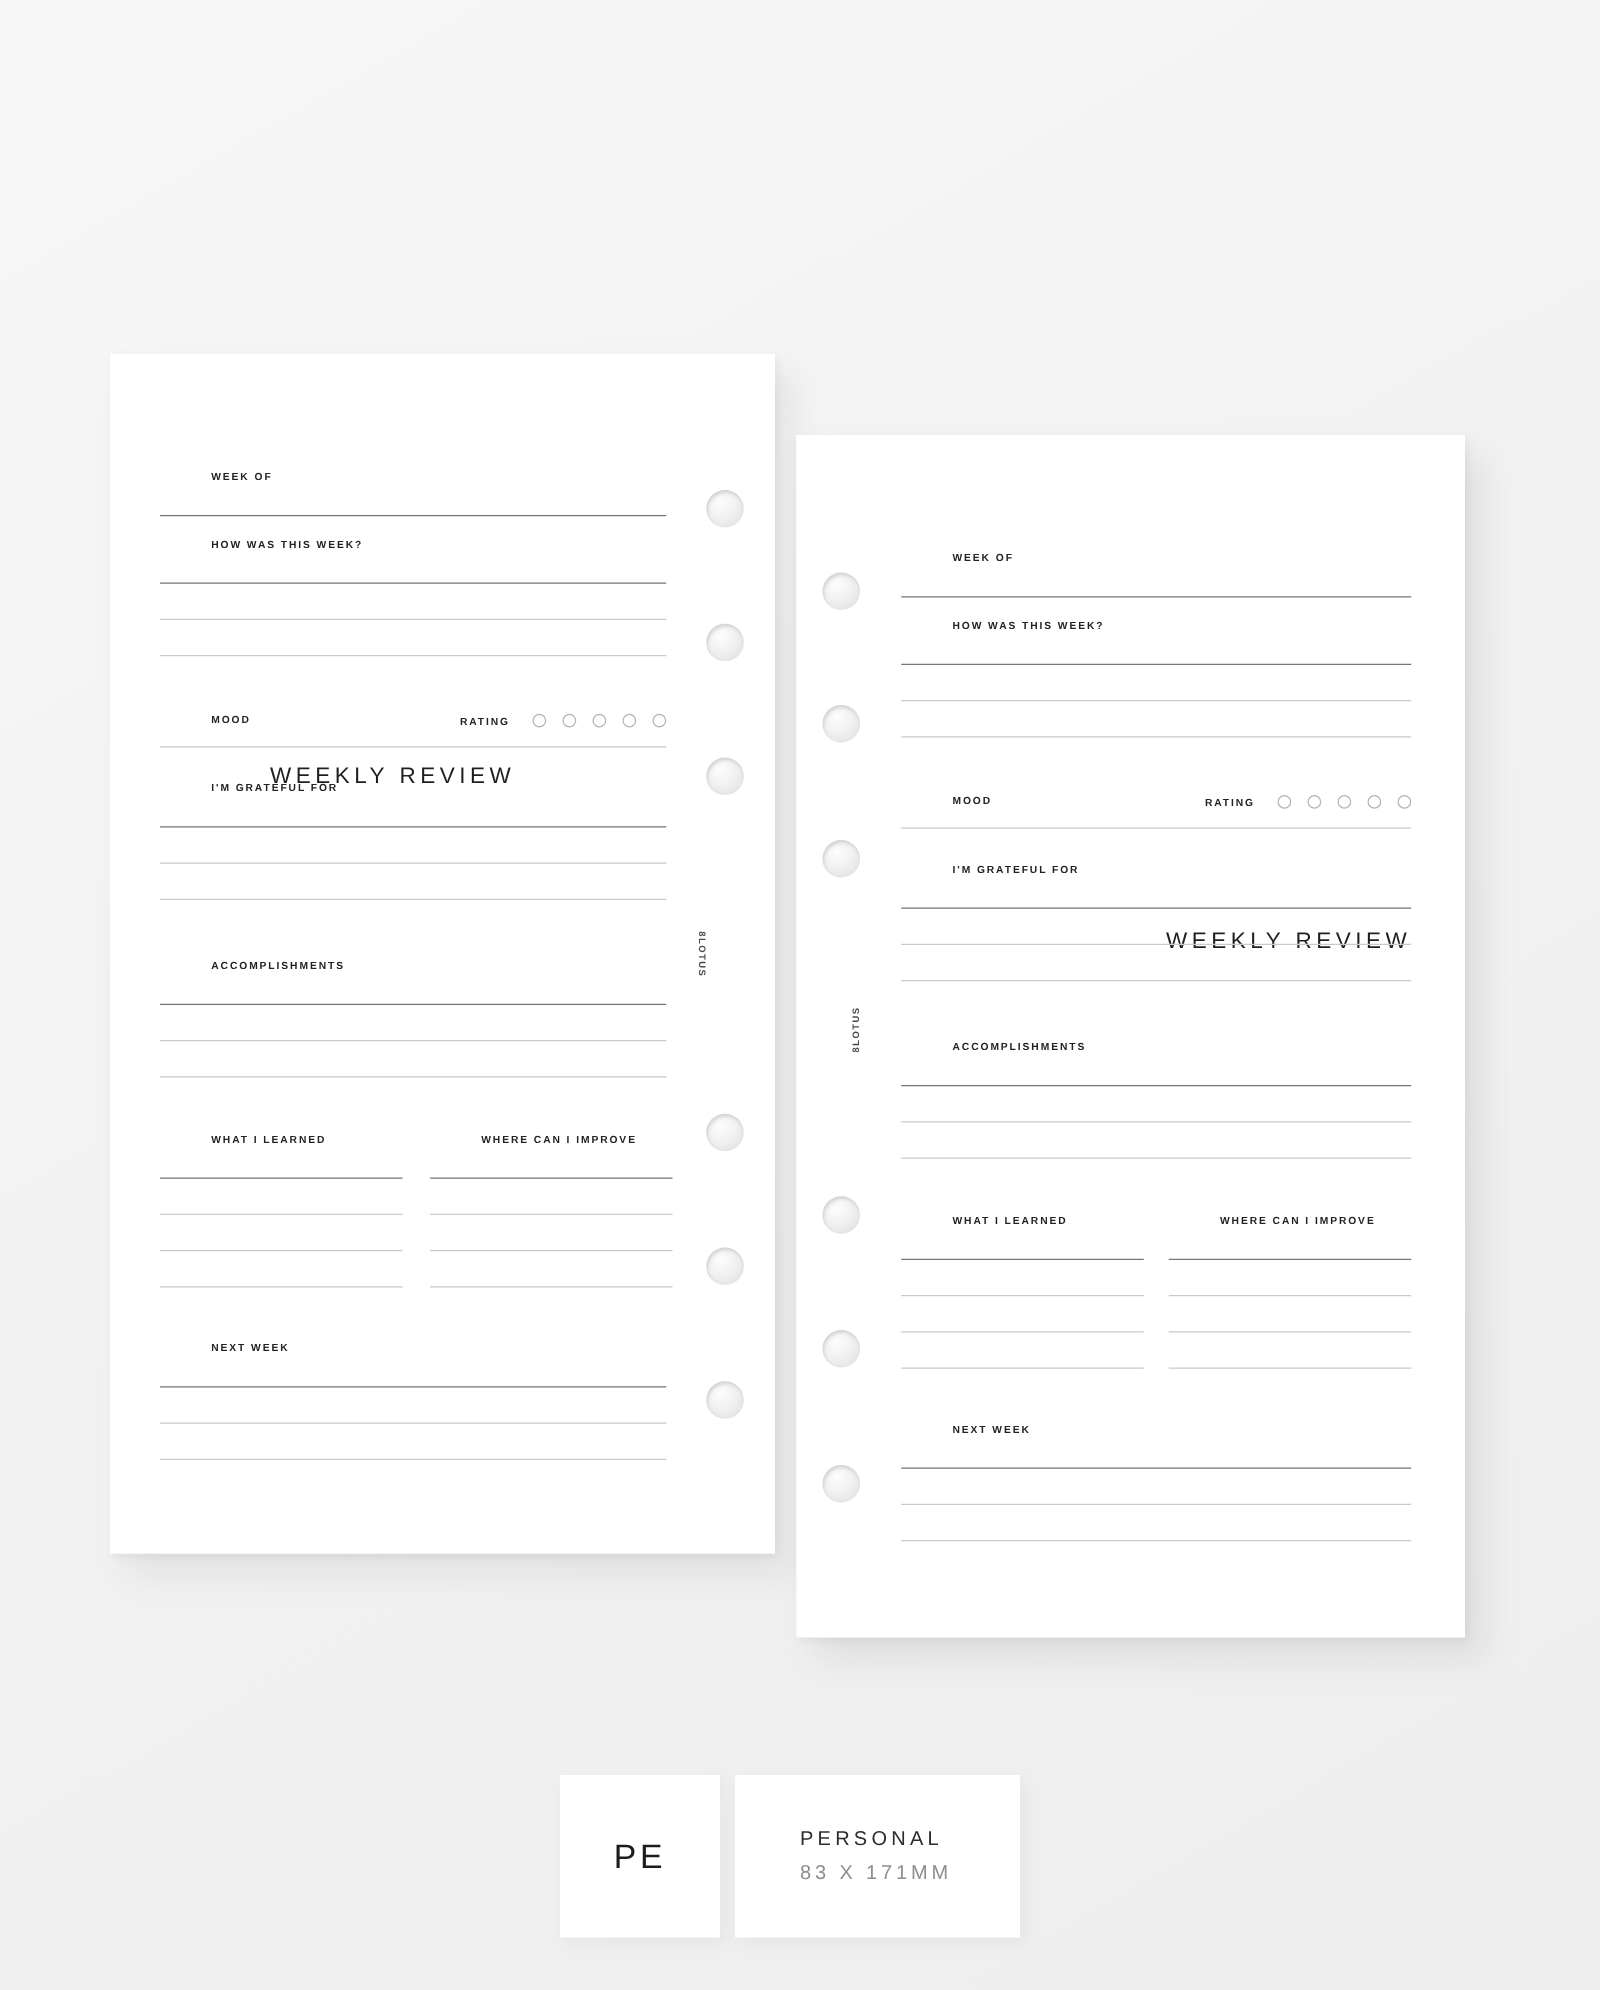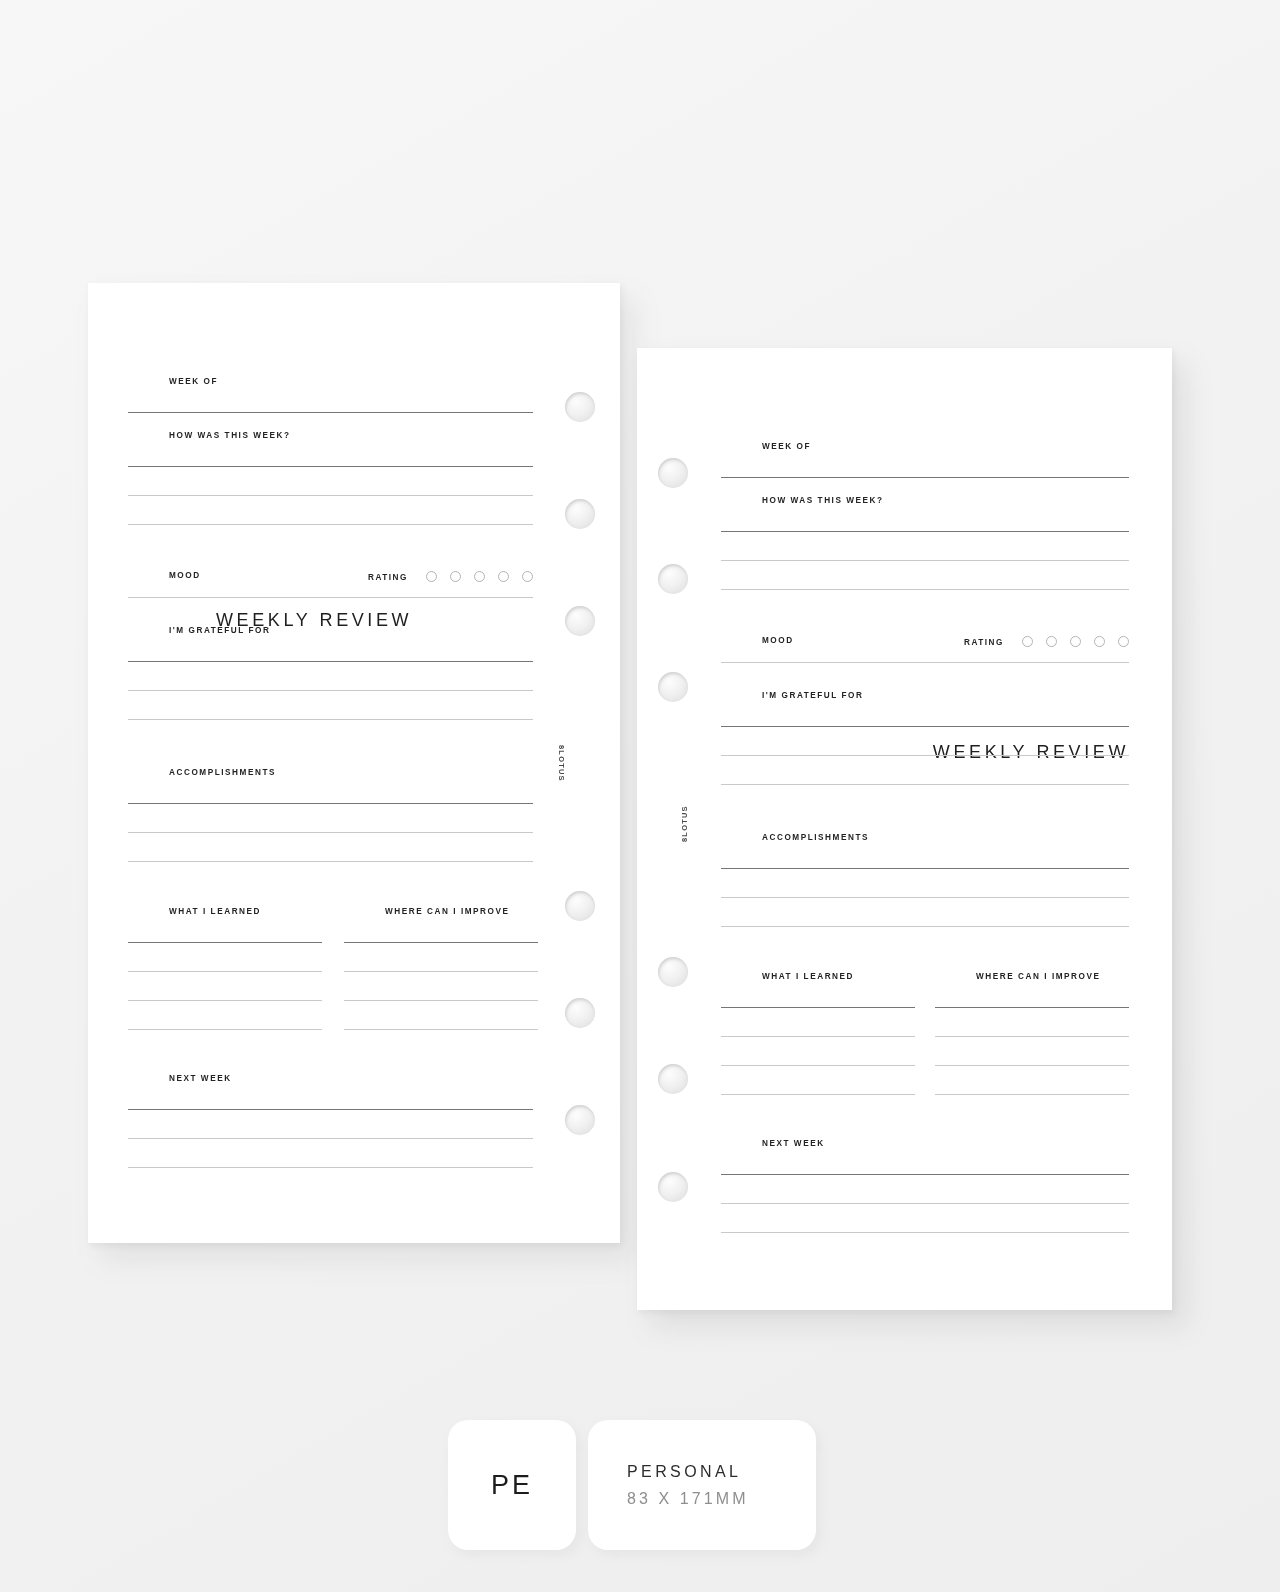--- a/index.html
+++ b/index.html
@@ -116,33 +116,32 @@
   .two-col { position: absolute; display: flex; width: 100%; }
   .col { position: relative; }
 
   
   .tile {
     position: absolute;
     background: #ffffff;
     display: flex;
     align-items: center;
     box-shadow: 4px 5px 12px rgba(150,150,150,0.10);
-    border-radius: 20px;
   }
   #tile-pe {
     left: 448px; top: 1420px; width: 128px; height: 130px;
     justify-content: center;
   }
   #tile-pe .pe-text {
     font-size: 27px; letter-spacing: 3px; color: #1c1c1c; font-weight: 400;
   }
   #tile-size {
     left: 588px; top: 1420px; width: 228px; height: 130px;
     flex-direction: column; align-items: flex-start;
-    justify-content: center; padding-left: 39px;
+    justify-content: center; padding-left: 52px;
   }
   #tile-size .size-name {
     font-size: 16px; letter-spacing: 3.4px; color: #2c2c2c; margin-bottom: 9px;
   }
   #tile-size .size-dims {
     font-size: 16px; letter-spacing: 3.1px; color: #8e8e8e;
   }
 </style>
 </head>
 <body>

